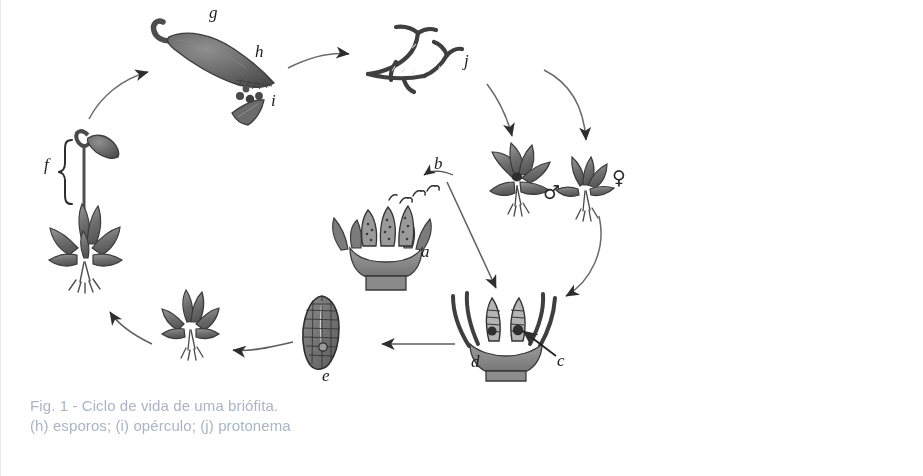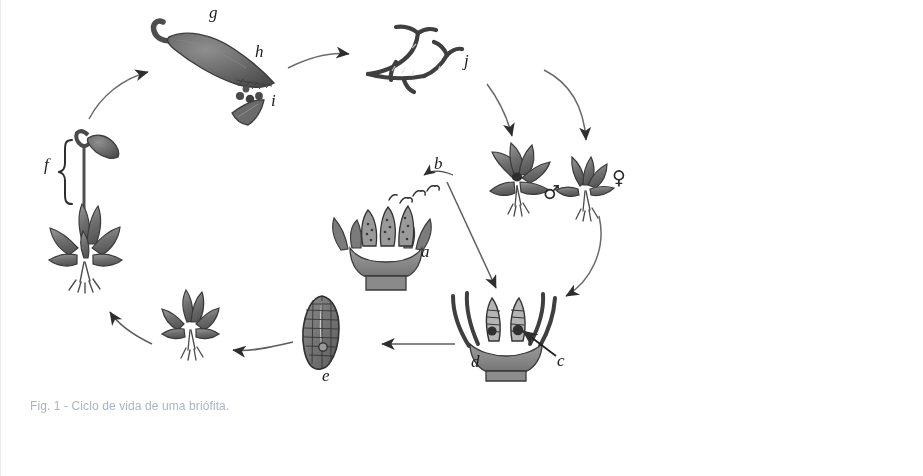--- a/index.html
+++ b/index.html
@@ -46,21 +46,21 @@
     font-size: 19px;
     fill: #2a2a2a;
   }
   #caption-block {
     position: absolute;
     left: 30px;
     top: 396px;
     width: 890px;
     color: #a9b5c5;
     font-family: "Liberation Sans", sans-serif;
-    font-size: 12px;
+    font-size: 15px;
     line-height: 20px;
     letter-spacing: 0.1px;
   }
   .caption-line {
     display: block;
     white-space: nowrap;
   }
 </style>
 </head>
 <body>
@@ -339,15 +339,16 @@
         </g>
       </g>
       <text class="stage-label" x="44" y="170">f</text>
 
       <path d="M89,119 C101,96 122,79 148,72" fill="none" stroke="#6a6a6a" stroke-width="1.5" marker-end="url(#arrowHead)"></path>
     </svg>
   </div>
 
   <div id="caption-block">
     <span class="caption-line">Fig. 1 - Ciclo de vida de uma briófita.</span>
+    <span class="caption-line">(h) esporos; (i) opérculo;  (j) protonema</span>
   </div>
 
 </div>
 
 </body></html>

